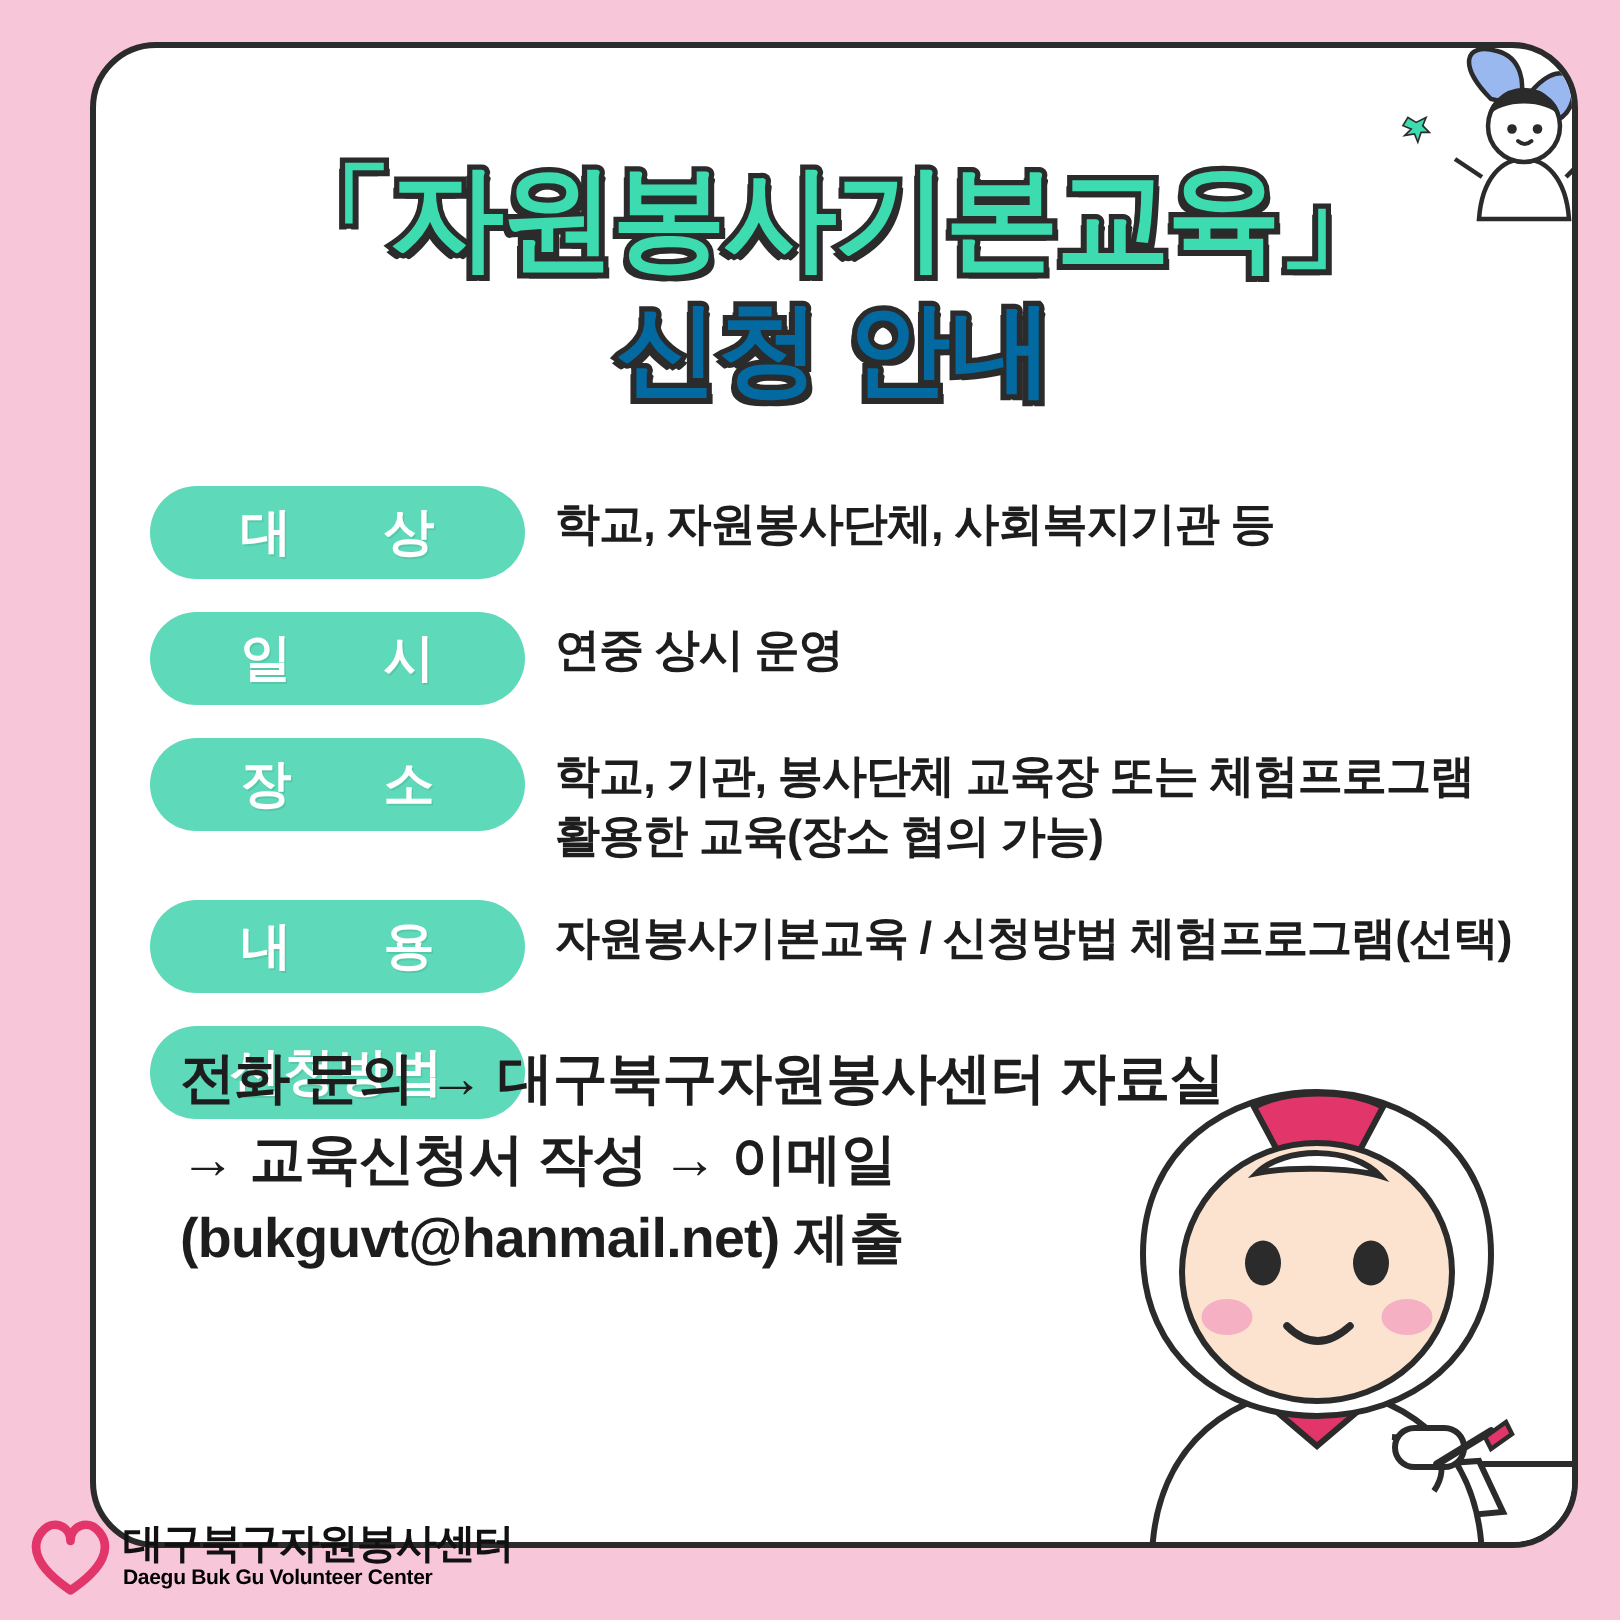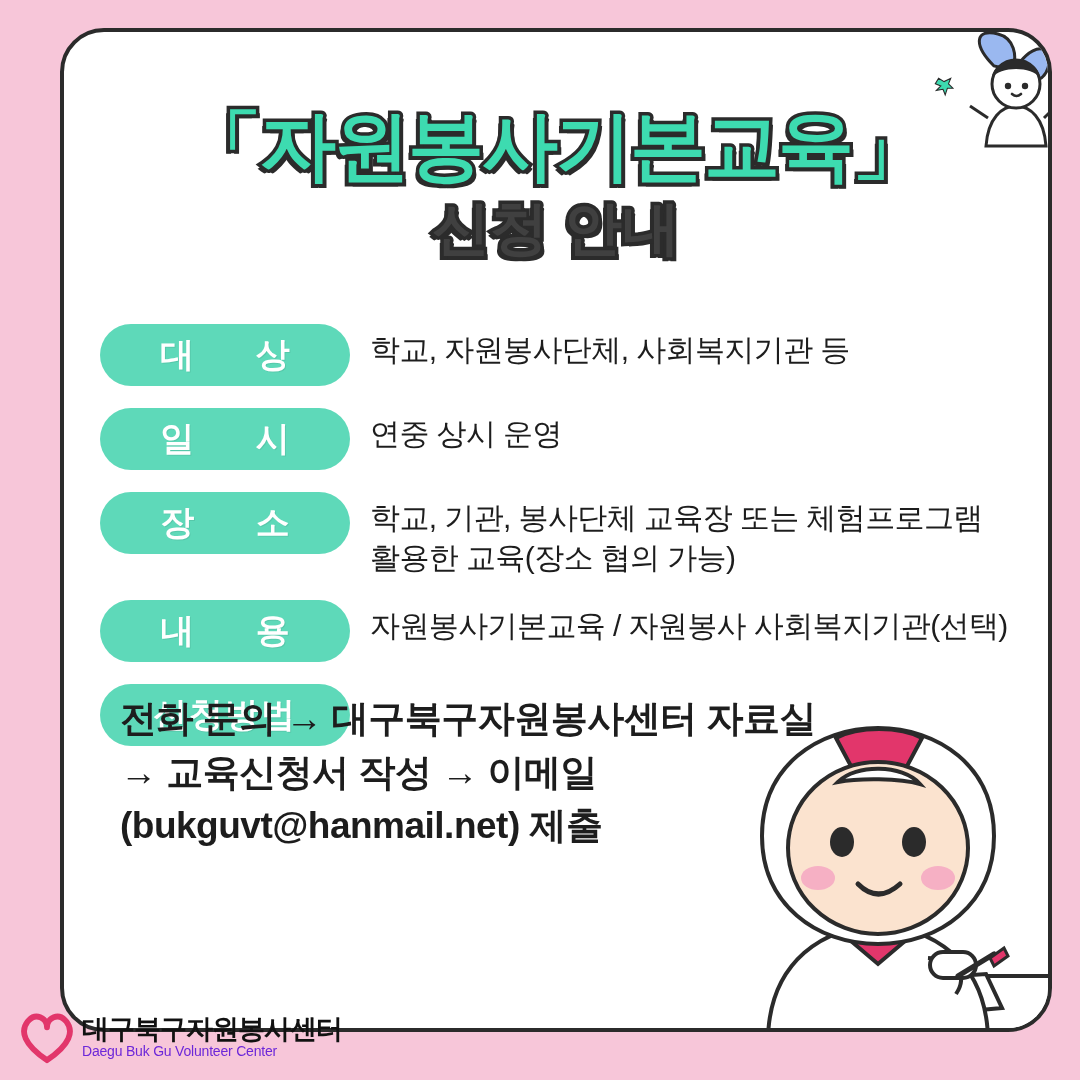--- a/index.html
+++ b/index.html
@@ -45,22 +45,22 @@
     letter-spacing: -2px;
     color: #3ddbb0;
     -webkit-text-stroke: 7px #2b2b2b;
     paint-order: stroke fill;
     text-shadow:
        4px 4px 0 #2b2b2b,
       -4px 4px 0 #2b2b2b;
     margin: 0;
   }
   .title-line.second {
-    color: #404040;
-    font-size: 58px;
+    color: #0369a1;
+    font-size: 68px;
     margin-top: 10px;
     letter-spacing: 0px;
   }
 
   
   #rows {
     position: absolute;
     left: 36px;
     top: 292px;
     width: 930px;
@@ -88,21 +88,21 @@
   }
   .pill.spread {
     letter-spacing: 26px;
     text-indent: 26px;
   }
   .row-text {
     flex: 1 1 auto;
     padding-left: 20px;
     padding-top: 6px;
     color: #1d1d1d;
-    font-weight: normal;
+    font-weight: bold;
     font-size: 30px;
     line-height: 1.34;
     letter-spacing: -0.6px;
     white-space: pre-line;
   }
   .row.method { margin-bottom: 8px; flex-direction: column; }
 
   
   #apply-detail {
     position: absolute;
@@ -151,22 +151,22 @@
   #footer-text { line-height: 1.05; }
   #footer-kr {
     font-size: 27px;
     font-weight: bold;
     color: #111;
     letter-spacing: -1px;
     text-align: right;
   }
   #footer-en {
     font-size: 14px;
-    font-weight: normal;
-    color: #6d28d9;
+    font-weight: bold;
+    color: #000000;
     letter-spacing: -0.2px;
   }
 </style>
 </head>
 <body>
 
 <div id="card">
 
   <div id="title-block">
     <div class="title-line">「자원봉사기본교육」</div>
@@ -186,21 +186,21 @@
     </div>
 
     <div class="row">
       <div class="pill spread">장    소</div>
       <div class="row-text">학교, 기관, 봉사단체 교육장 또는 체험프로그램
 활용한 교육(장소 협의 가능)</div>
     </div>
 
     <div class="row">
       <div class="pill spread">내    용</div>
-      <div class="row-text">자원봉사기본교육 / 자원봉사 사회복지기관(선택)</div>
+      <div class="row-text">자원봉사기본교육 / 신청방법 체험프로그램(선택)</div>
     </div>
 
     <div class="row method">
       <div class="pill">신청방법</div>
       <div class="row-text"></div>
     </div>
 
   </div>
 
   <div id="apply-detail">전화 문의 → 대구북구자원봉사센터 자료실

